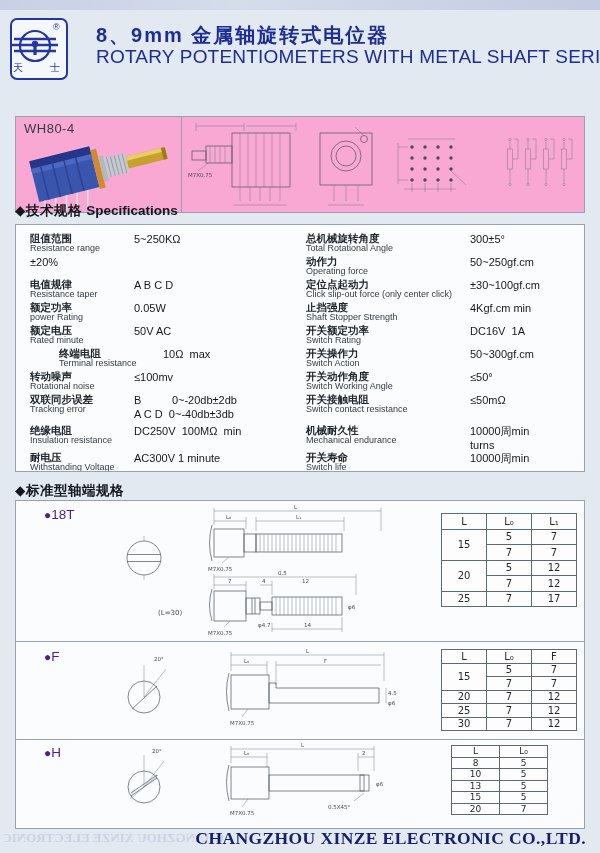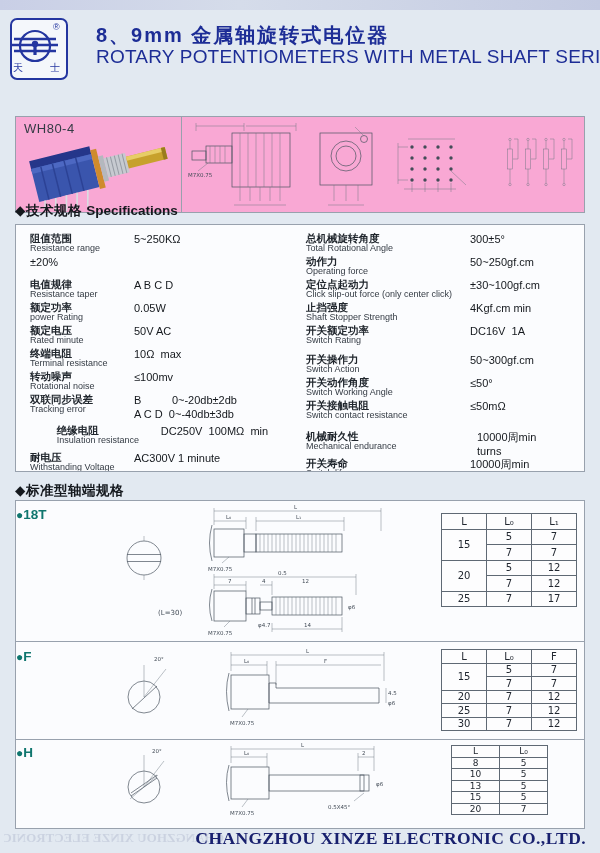--- a/index.html
+++ b/index.html
@@ -38,21 +38,21 @@
   .spec-label{flex:0 0 auto;}
   .spec-col.left .spec-label{width:104px;}
   .spec-col.right .spec-label{width:164px;}
   .spec-label .zh{font-size:10.5px;font-weight:600;color:#20262d;line-height:1.15;}
   .spec-label .en{font-size:9px;color:#343b44;line-height:1.1;}
   .spec-val{font-size:11px;color:#14181d;white-space:pre-wrap;line-height:1.25;padding-top:1px;}
   
   .shaft-box{position:absolute;left:15px;top:500px;width:568px;height:327px;
     background:#fbfcfe;border:1px solid #98a1ad;}
   .band-sep{position:absolute;left:0;width:100%;height:1px;background:#98a1ad;}
-  .variant-label{position:absolute;left:0;font-size:13.5px;font-weight:bold;color:#0f766e;}
+  .variant-label{position:absolute;left:28px;font-size:13.5px;font-weight:normal;color:#4c1d95;}
   .variant-label .dot{font-size:12px;}
   .dim-table{border-collapse:collapse;position:absolute;background:#fdfdfe;
     font-family:"DejaVu Sans",sans-serif;}
   .dim-table th,.dim-table td{border:1px solid #5f6974;text-align:center;
     font-weight:normal;color:#222831;padding:0 2px;}
   .t18 th,.t18 td{width:40px;height:14.5px;font-size:10px;}
   .tF  th,.tF  td{width:40px;height:12.5px;font-size:10px;}
   .tH  th,.tH  td{width:43px;height:10.5px;font-size:9px;}
   .band-svg{position:absolute;left:80px;}
   
@@ -278,21 +278,21 @@
         </div>
         <div class="spec-val">0.05W</div>
       </div>
       <div class="spec-row" style="height: 23px;">
         <div class="spec-label">
           <div class="zh">额定电压</div>
           <div class="en">Rated minute</div>
         </div>
         <div class="spec-val">50V AC</div>
       </div>
-      <div class="spec-row" style="height: 23px;">
+      <div class="spec-row" style="height: 23px; margin-left: 29px;">
         <div class="spec-label">
           <div class="zh">终端电阻</div>
           <div class="en">Terminal resistance</div>
         </div>
         <div class="spec-val">10Ω  max</div>
       </div>
       <div class="spec-row" style="height: 23px;">
         <div class="spec-label">
           <div class="zh">转动噪声</div>
           <div class="en">Rotational noise</div>
@@ -300,21 +300,21 @@
         <div class="spec-val">≤100mv</div>
       </div>
       <div class="spec-row" style="height: 31px;">
         <div class="spec-label">
           <div class="zh">双联同步误差</div>
           <div class="en">Tracking error</div>
         </div>
         <div class="spec-val">B          0~-20db±2db
 A C D  0~-40db±3db</div>
       </div>
-      <div class="spec-row" style="height: 27px; justify-content: center;">
+      <div class="spec-row" style="height: 27px;">
         <div class="spec-label">
           <div class="zh">绝缘电阻</div>
           <div class="en">Insulation resistance</div>
         </div>
         <div class="spec-val">DC250V  100MΩ  min</div>
       </div>
       <div class="spec-row" style="height: 24px;">
         <div class="spec-label">
           <div class="zh">耐电压</div>
           <div class="en">Withstanding Voltage</div>
@@ -351,42 +351,42 @@
         </div>
         <div class="spec-val">4Kgf.cm min</div>
       </div>
       <div class="spec-row" style="height: 23px;">
         <div class="spec-label">
           <div class="zh">开关额定功率</div>
           <div class="en">Switch Rating</div>
         </div>
         <div class="spec-val">DC16V  1A</div>
       </div>
-      <div class="spec-row" style="height: 23px; margin-top: 6px;">
+      <div class="spec-row" style="height: 23px;">
         <div class="spec-label">
           <div class="zh">开关操作力</div>
           <div class="en">Switch Action</div>
         </div>
         <div class="spec-val">50~300gf.cm</div>
       </div>
       <div class="spec-row" style="height: 23px;">
         <div class="spec-label">
           <div class="zh">开关动作角度</div>
           <div class="en">Switch Working Angle</div>
         </div>
         <div class="spec-val">≤50°</div>
       </div>
       <div class="spec-row" style="height: 31px;">
         <div class="spec-label">
           <div class="zh">开关接触电阻</div>
           <div class="en">Switch contact resistance</div>
         </div>
         <div class="spec-val">≤50mΩ</div>
       </div>
-      <div class="spec-row" style="height: 27px; gap: 7px;">
+      <div class="spec-row" style="height: 27px;">
         <div class="spec-label">
           <div class="zh">机械耐久性</div>
           <div class="en">Mechanical endurance</div>
         </div>
         <div class="spec-val">10000周min
 turns</div>
       </div>
       <div class="spec-row" style="height: 24px;">
         <div class="spec-label">
           <div class="zh">开关寿命</div>

